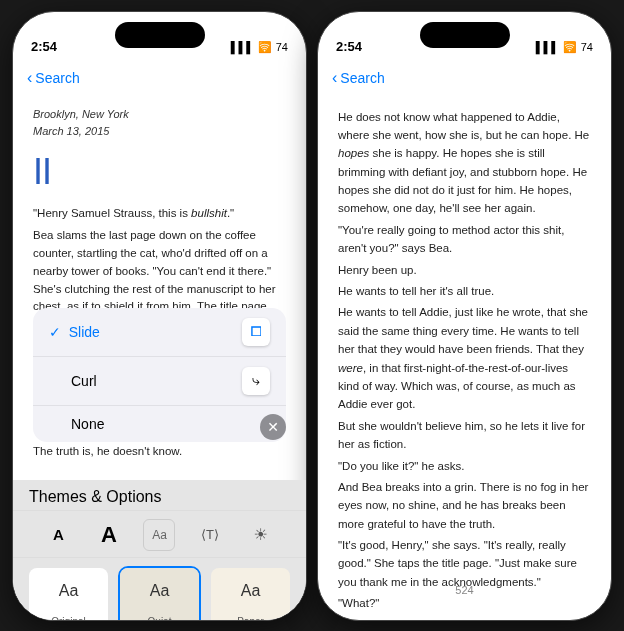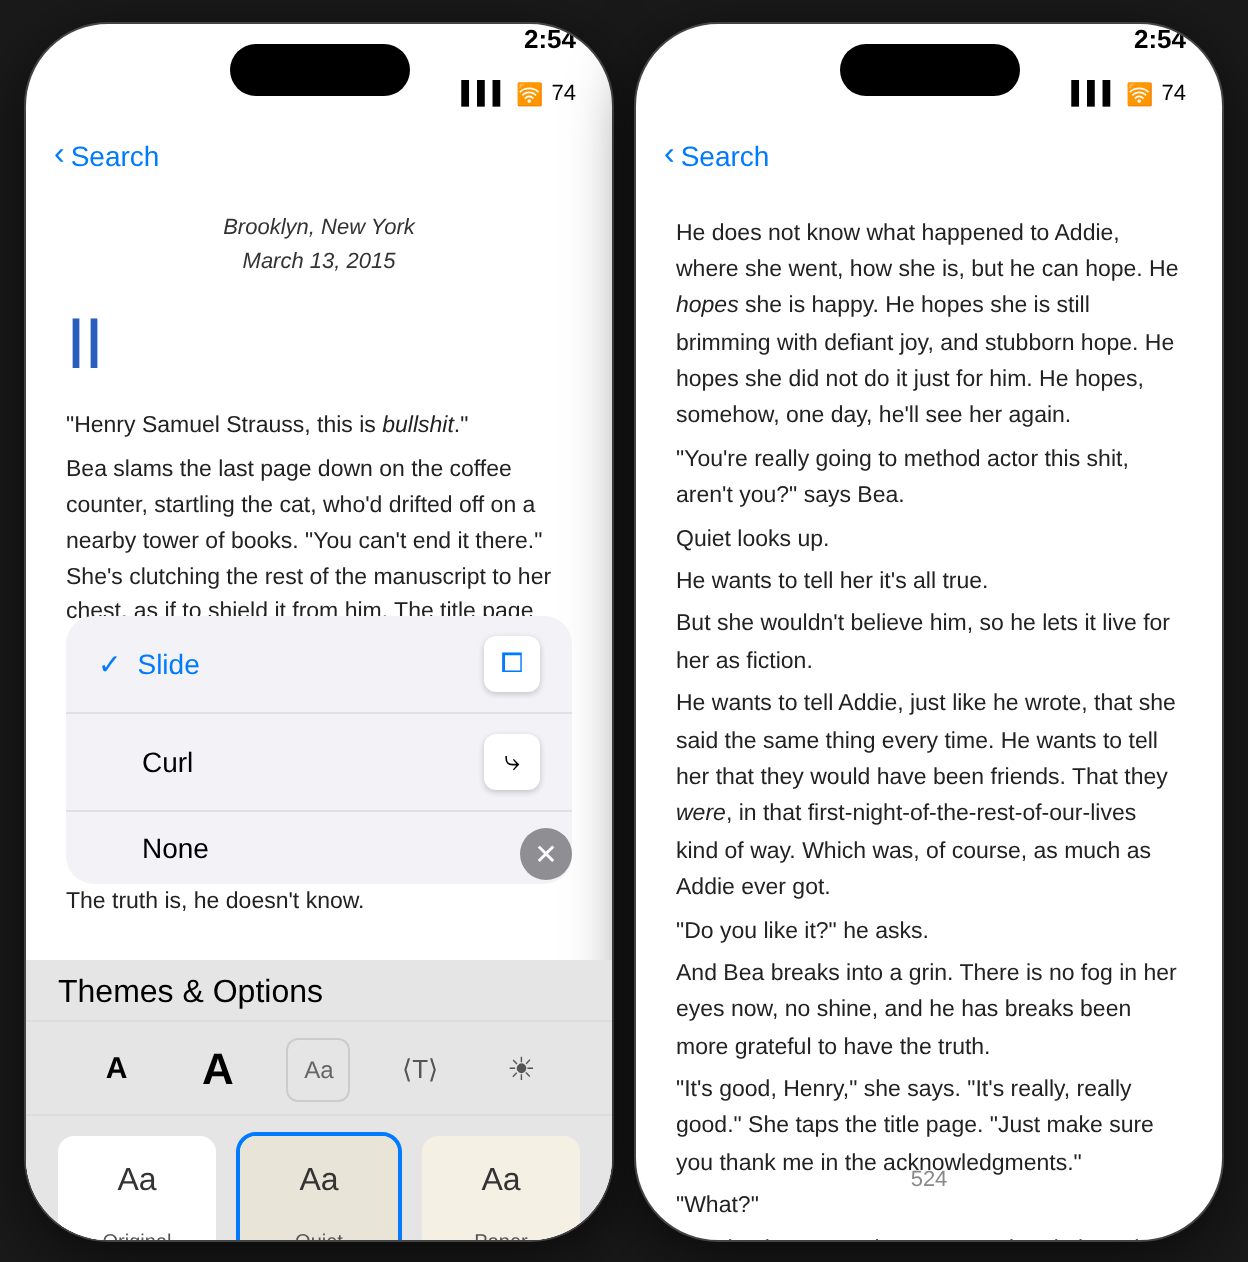--- a/index.html
+++ b/index.html
@@ -50,21 +50,20 @@
       top: 0;
       left: 0;
       right: 0;
       height: 48px;
       display: flex;
       align-items: flex-end;
       justify-content: space-between;
       padding: 0 18px 6px;
       z-index: 50;
       background: transparent;
-      flex-direction: column;
     }
 
     .status-time {
       font-size: 13px;
       font-weight: 600;
       color: #000;
     }
 
     .status-icons {
       display: flex;
@@ -113,21 +112,21 @@
 
     .book-text {
       padding: 10px 20px;
       font-size: 11.5px;
       line-height: 1.55;
       color: #222;
       position: relative;
     }
 
     .book-location {
-      text-align: center;
+      text-align: left;
       font-style: italic;
       font-size: 11px;
       color: #333;
       margin-bottom: 4px;
     }
 
     .book-chapter {
       text-align: left;
       font-size: 36px;
       font-weight: 300;
@@ -440,24 +439,24 @@
     <div class="nav-bar">
       <div class="back-btn">
         <span class="chevron-left">‹</span>
         <span>Search</span>
       </div>
     </div>
 
     <div class="phone2-content">
       <p>He does not know what happened to Addie, where she went, how she is, but he can hope. He <em>hopes</em> she is happy. He hopes she is still brimming with defiant joy, and stubborn hope. He hopes she did not do it just for him. He hopes, somehow, one day, he'll see her again.</p>
       <p>"You're really going to method actor this shit, aren't you?" says Bea.</p>
-      <p>Quiet looks up.</p>
+      <p>Henry been up.</p>
       <p>He wants to tell her it's all true.</p>
+      <p>He wants to tell Addie, just like he wrote, that she said the same thing every time. He wants to tell her that they would have been friends. That they <em>were</em>, in that first-night-of-the-rest-of-our-lives kind of way. Which was, of course, as much as Addie ever got.</p>
       <p>But she wouldn't believe him, so he lets it live for her as fiction.</p>
-      <p>He wants to tell Addie, just like he wrote, that she said the same thing every time. He wants to tell her that they would have been friends. That they <em>were</em>, in that first-night-of-the-rest-of-our-lives kind of way. Which was, of course, as much as Addie ever got.</p>
       <p>"Do you like it?" he asks.</p>
       <p>And Bea breaks into a grin. There is no fog in her eyes now, no shine, and he has breaks been more grateful to have the truth.</p>
       <p>"It's good, Henry," she says. "It's really, really good." She taps the title page. "Just make sure you thank me in the acknowledgments."</p>
       <p>"What?"</p>
       <p>"My thesis. Remember? I wanted to do it on the girl in those pieces. The ghost in the — still. That's her, isn't it?"</p>
 
       <div class="page-num">524</div>
     </div>
   </div>
 

